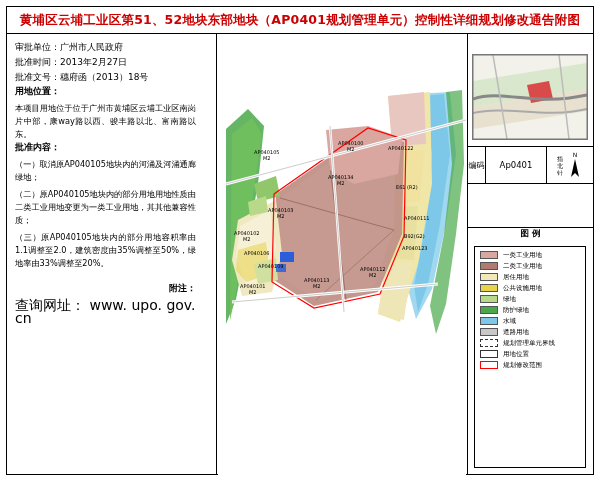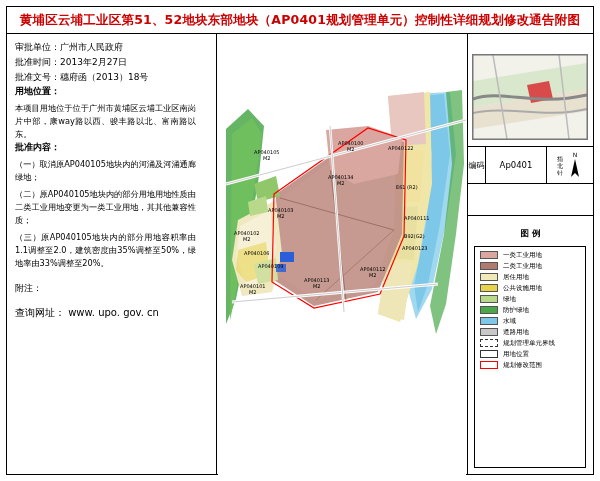--- a/index.html
+++ b/index.html
@@ -31,22 +31,22 @@
   .left-panel{
     position:absolute;left:7px;top:34px;width:210px;height:441px;
     border-right:1px solid #000;box-sizing:border-box;
     padding:6px 20px 0 8px;
   }
   .kv-line{font-size:9px;line-height:15px;white-space:nowrap;}
   .kv-line .k{display:inline-block;}
   .section-hd{font-size:9px;font-weight:bold;margin-top:0;}
   .para{font-size:8.2px;line-height:13px;margin-top:4px;text-align:justify;}
   .para.indent{text-indent:0;}
-  .note-hd{font-size:9px;font-weight:normal;margin-top:12px;}
-  .note-line{font-size:10px;line-height:13px;margin-top:11px;}
+  .note-hd{font-size:9px;font-weight:bold;margin-top:12px;text-align:right;}
+  .note-line{font-size:14px;line-height:13px;margin-top:4px;}
   
   .map-area{
     position:absolute;left:218px;top:34px;width:248px;height:441px;
     background:#ffffff;overflow:hidden;
   }
   .map-svg{position:absolute;left:0;top:0;}
   
   .right-panel{
     position:absolute;left:467px;top:34px;width:126px;height:441px;
     border-left:1px solid #000;box-sizing:border-box;
@@ -55,21 +55,21 @@
     position:absolute;left:0;top:0;width:100%;height:16px;
     border-bottom:1px solid #000;box-sizing:border-box;
     display:flex;align-items:center;justify-content:center;
     font-size:8.5px;font-weight:bold;
   }
   .loc-box{
     position:absolute;left:4px;top:20px;width:116px;height:86px;
     border:1px solid #777;box-sizing:border-box;background:#f5f5f0;overflow:hidden;
   }
   .code-table{
-    position:absolute;left:0;top:112px;width:100%;height:70px;
+    position:absolute;left:0;top:112px;width:100%;height:82px;
     border-top:1px solid #000;border-bottom:1px solid #000;box-sizing:border-box;
   }
   .ct-row{display:flex;height:37px;box-sizing:border-box;}
   .ct-row.first{border-bottom:1px solid #000;}
   .ct-label{
     width:18px;border-right:1px solid #000;box-sizing:border-box;
     display:flex;align-items:center;justify-content:center;
     font-size:8px;line-height:9px;text-align:center;
   }
   .ct-val{

